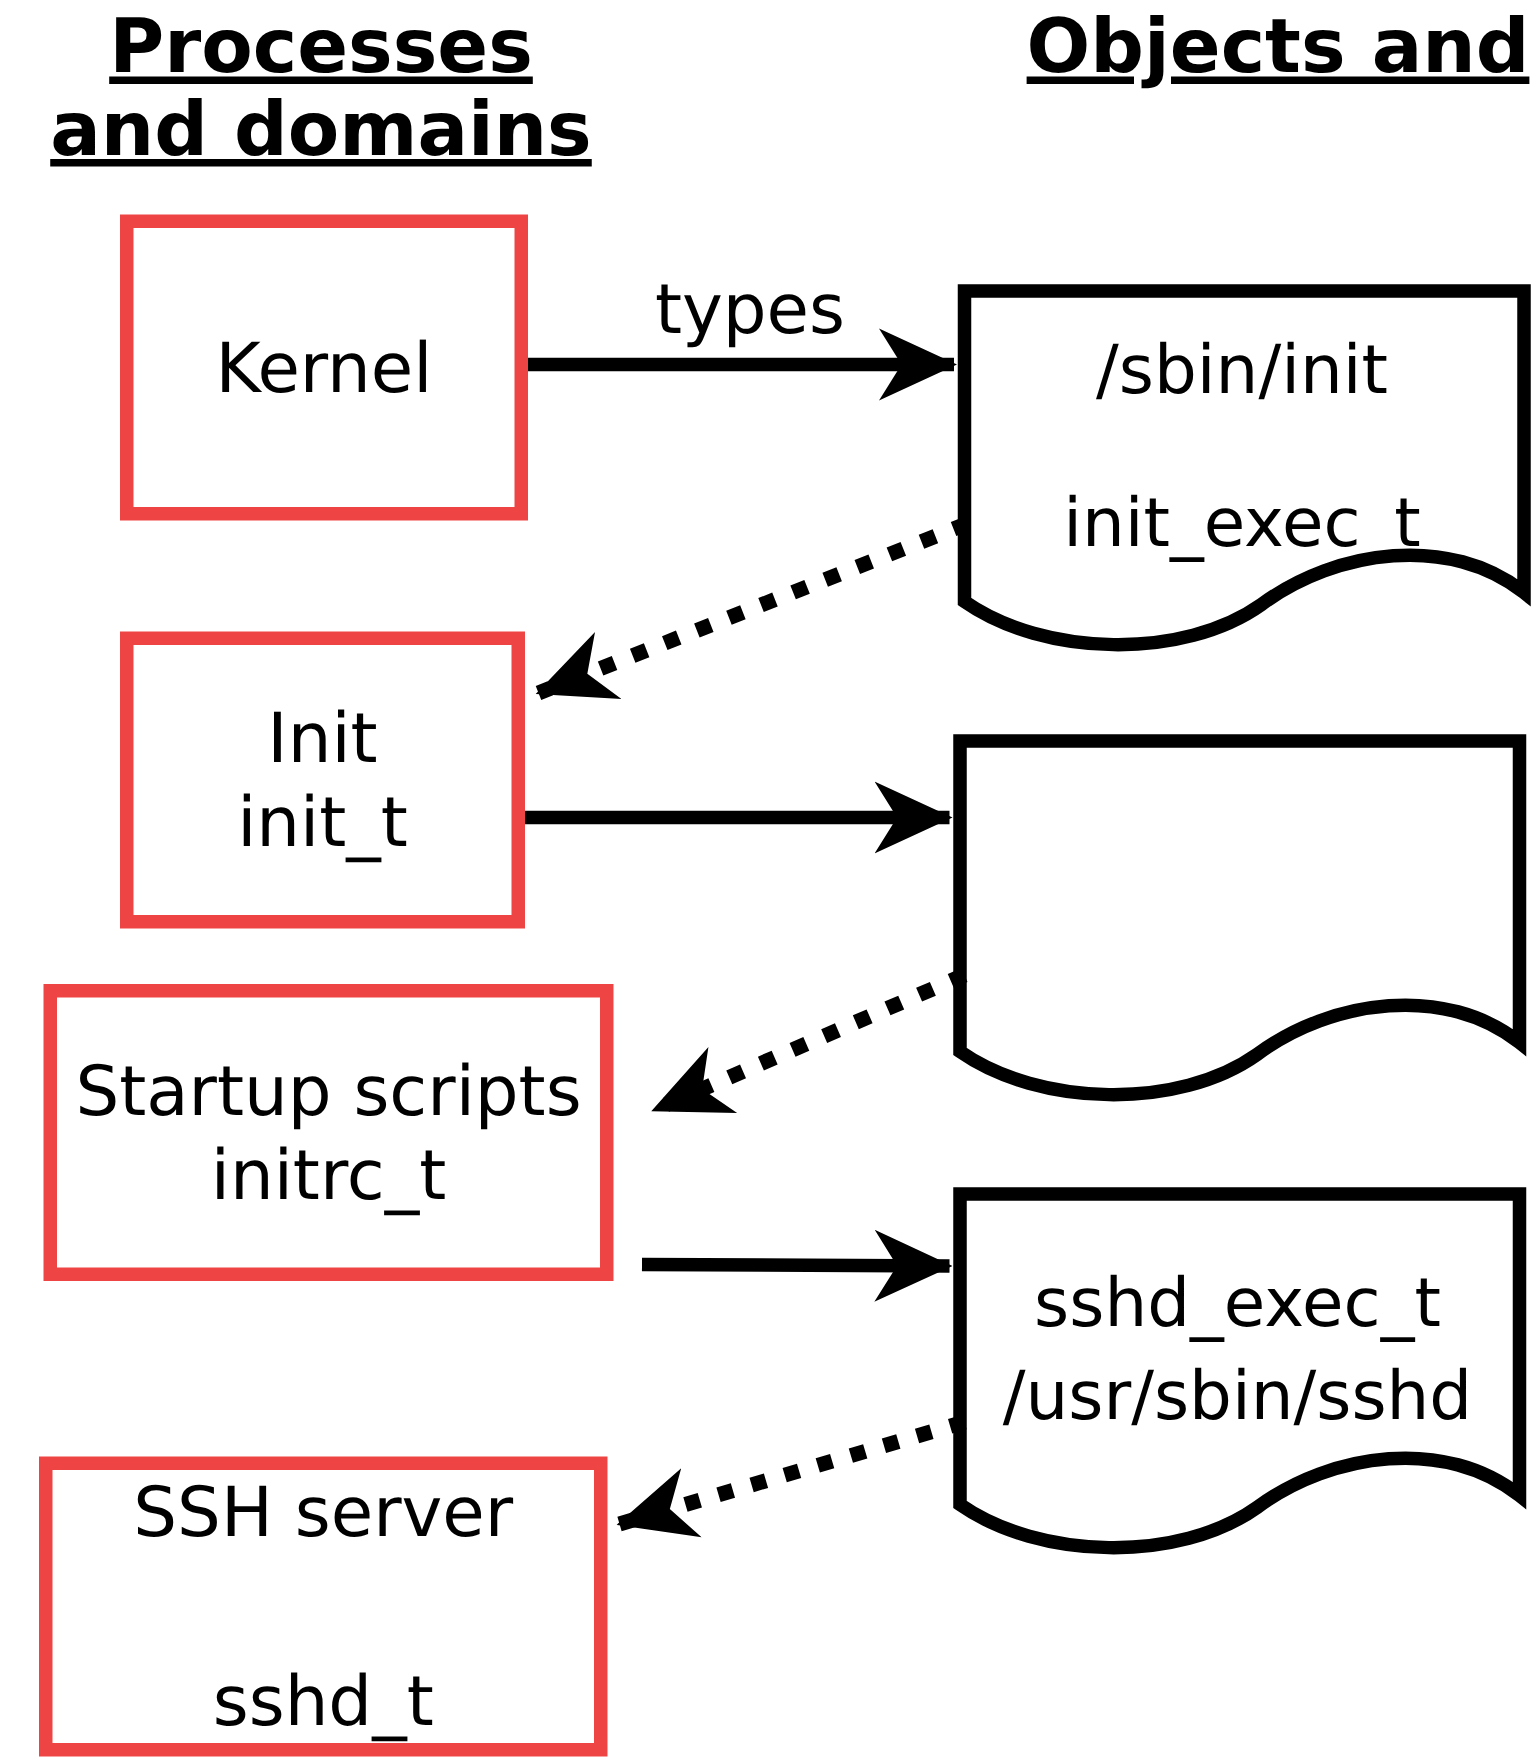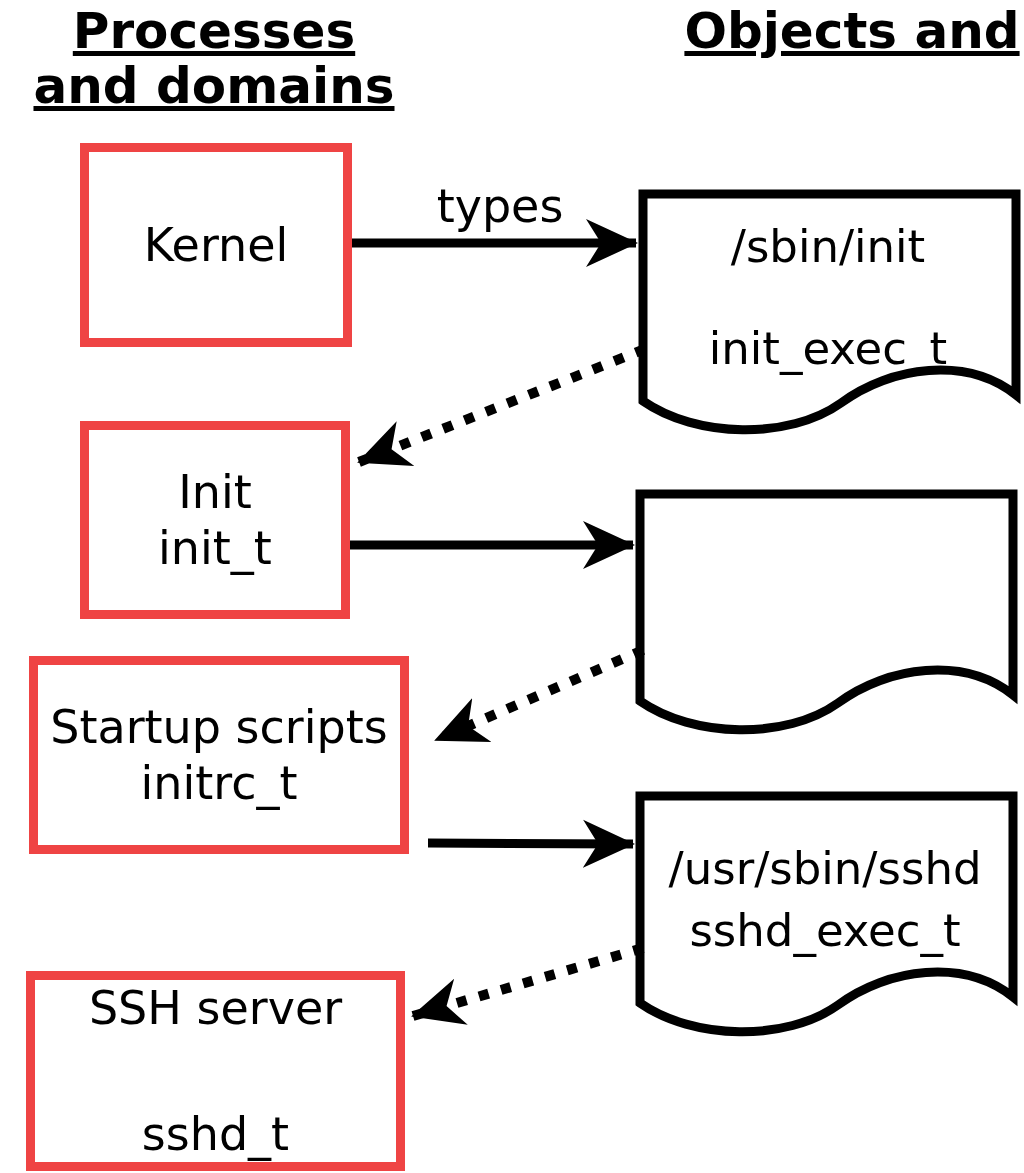--- a/index.html
+++ b/index.html
@@ -120,19 +120,19 @@
     <div>sshd_t</div>
   </div>
 
   <div class="doc-text" style="left:643px; top:195px; width:370px; height:205px;gap:40px;">
     <div>/sbin/init</div>
     <div>init_exec_t</div>
   </div>
 
 
   <div class="doc-text" style="left:640px; top:797px; width:370px; height:205px;">
+    <div>sshd_exec_t</div>
     <div>/usr/sbin/sshd</div>
-    <div>sshd_exec_t</div>
   </div>
 
   <div class="edge-label" style="left:400px; top:182px; width:200px;">types</div>
 
 </div>
 
 </body></html>

